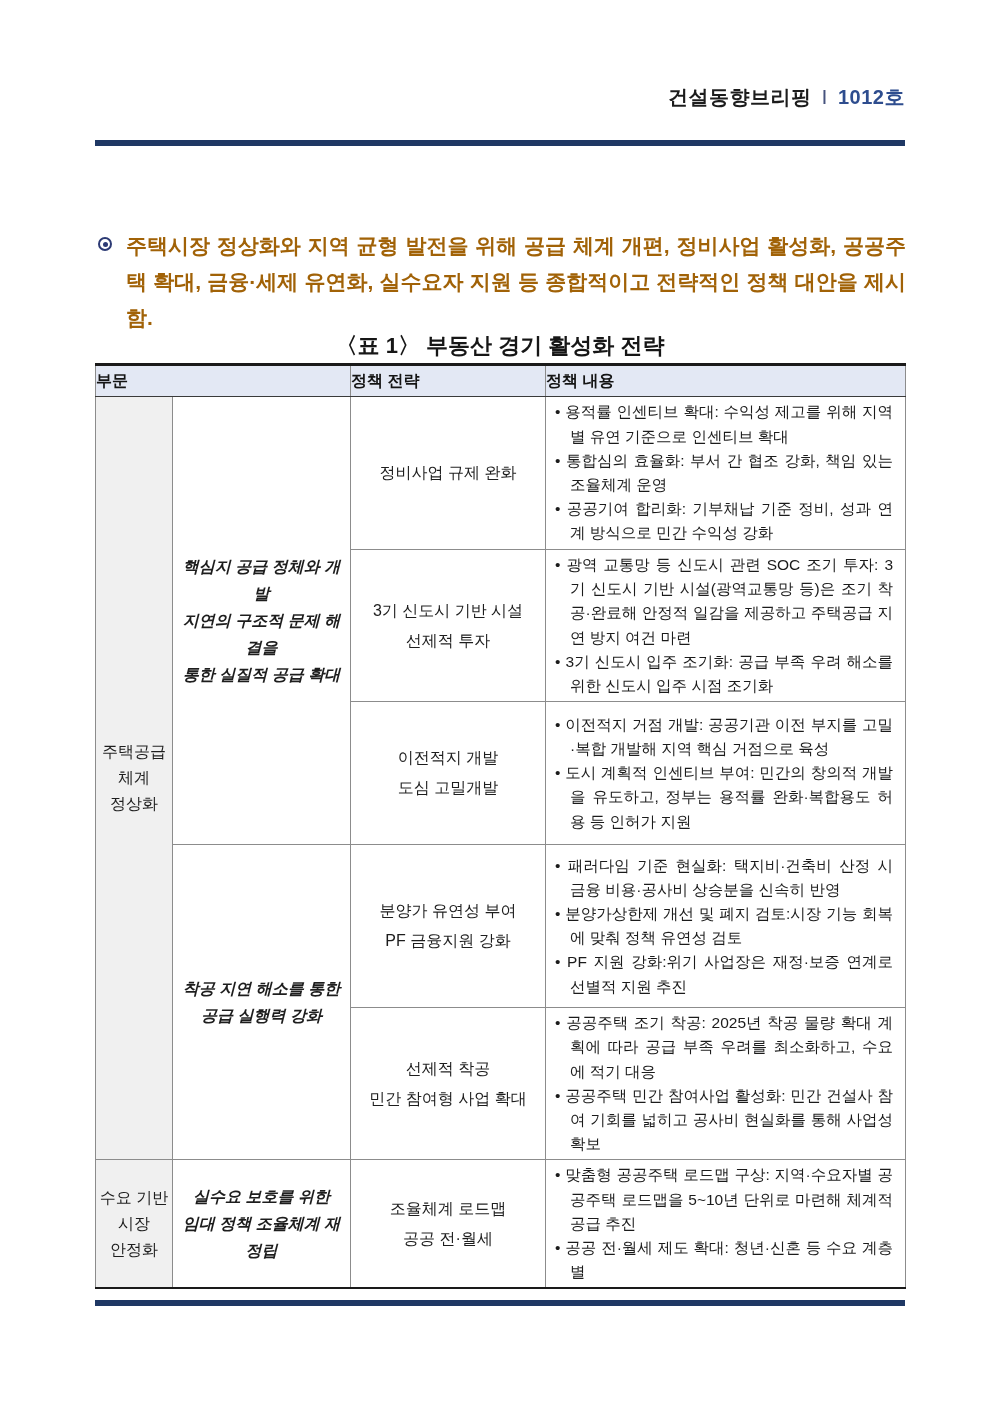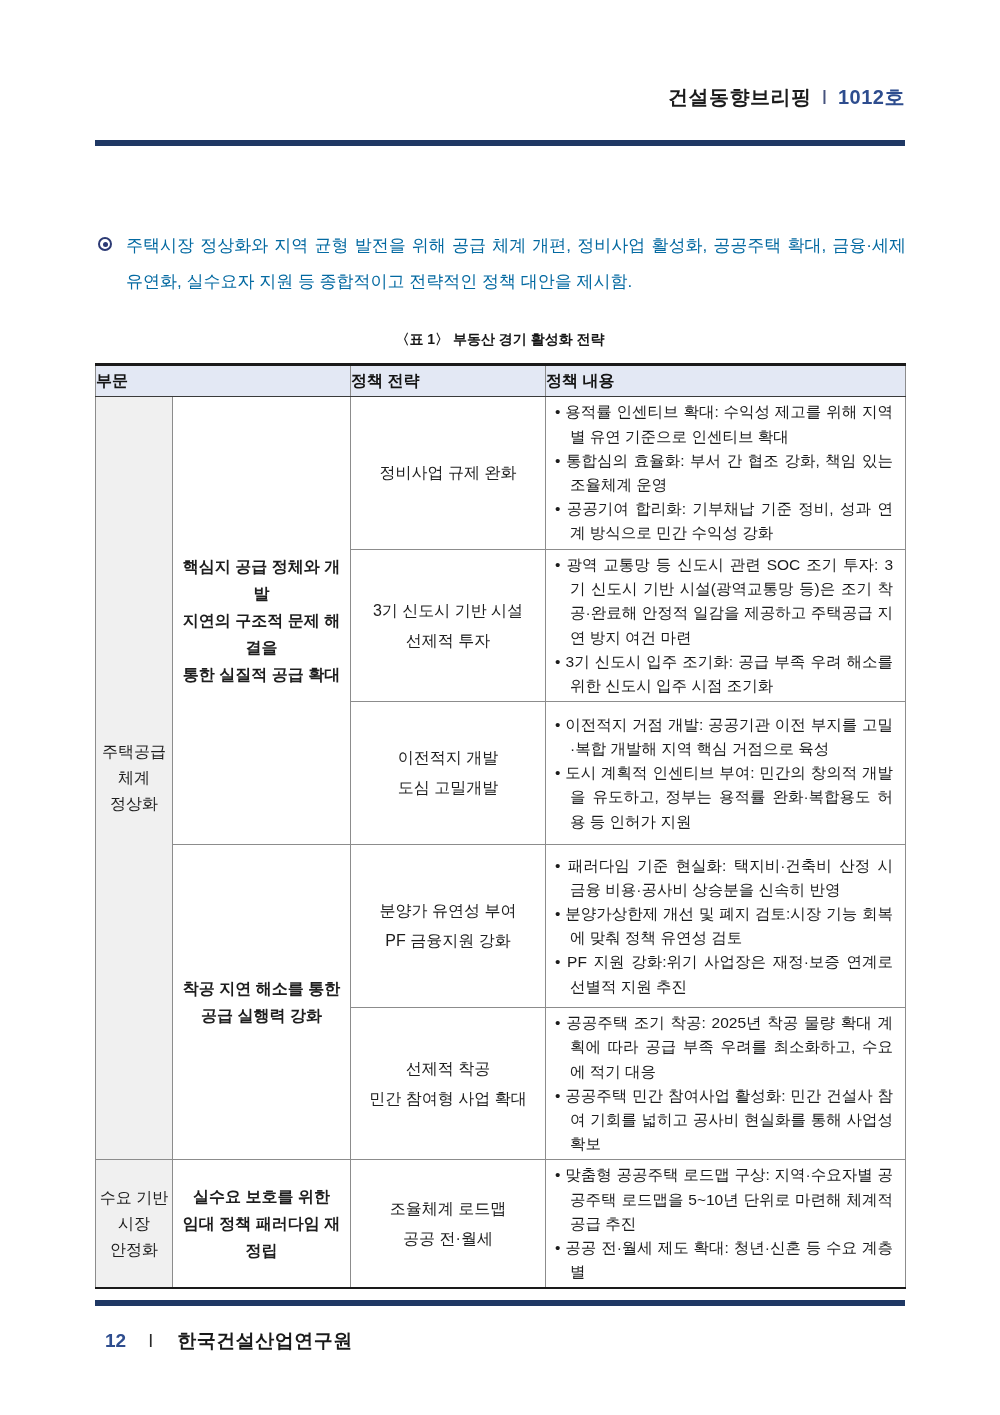--- a/index.html
+++ b/index.html
@@ -32,28 +32,28 @@
     position: absolute; left: 98px; top: 228px; width: 808px;
     display: flex; align-items: flex-start;
   }
   .fisheye {
     flex: 0 0 auto; width: 14px; height: 14px; margin-top: 9px; margin-right: 14px;
     border: 2.5px solid #2c3a74; border-radius: 50%;
     display: flex; align-items: center; justify-content: center;
   }
   .fisheye .dot { width: 5px; height: 5px; border-radius: 50%; background: #2c3a74; }
   .intro-text {
-    font-size: 17px; font-weight: 400; line-height: 36px;
-    text-align: justify; color: #0369a1;
+    font-size: 21px; font-weight: 700; line-height: 36px;
+    text-align: justify; color: #a16207;
   }
 
   
   .tbl-title {
     position: absolute; left: 95px; top: 331px; width: 810px;
-    text-align: center; font-size: 14px; font-weight: bold; color: #161616;
+    text-align: center; font-size: 22px; font-weight: bold; color: #161616;
   }
 
   
   table.policy {
     position: absolute; left: 95px; top: 363px; width: 810px;
     border-collapse: collapse; table-layout: fixed;
     border-top: 3px solid #1a1a1a;
     border-bottom: 2px solid #1a1a1a;
     font-size: 15.5px;
   }
@@ -67,21 +67,21 @@
     font-size: 16px; font-weight: bold; color: #141414;
     height: 32px; text-align: left;
   }
   td.sector {
     background: #f0f0f0; text-align: center;
     font-weight: normal; font-size: 16px; line-height: 26px;
     white-space: pre-line;
   }
   td.group {
     text-align: center; font-weight: bold; font-size: 16px; line-height: 27px;
-    white-space: pre-line; padding: 2px 4px;
+    white-space: pre-line; padding: 2px 4px; font-style: italic;
   }
   td.strategy {
     text-align: center; font-size: 16px; line-height: 30px;
     white-space: pre-line; padding: 2px 4px;
   }
   td.contents { padding: 3px 12px 3px 9px; vertical-align: middle; }
   .bullet-item {
     font-size: 15.5px; line-height: 24.2px; text-align: justify;
     padding-left: 15px; text-indent: -15px; color: #1b1b1b;
   }
@@ -180,31 +180,26 @@
         <div class="bullet-item">• 공공주택 조기 착공: 2025년 착공 물량 확대 계획에 따라 공급 부족 우려를 최소화하고, 수요에 적기 대응</div>
         <div class="bullet-item">• 공공주택 민간 참여사업 활성화: 민간 건설사 참여 기회를 넓히고 공사비 현실화를 통해 사업성 확보</div>
       </td>
     </tr>
 
     <tr style="height:108px">
       <td class="sector">수요 기반
 시장
 안정화</td>
       <td class="group">실수요 보호를 위한
-임대 정책 패러다임 재정립</td>
+임대 정책 조율체계 재정립</td>
       <td class="strategy">조율체계 로드맵
 공공 전·월세</td>
       <td class="contents">
         <div class="bullet-item">• 맞춤형 공공주택 로드맵 구상: 지역·수요자별 공공주택 로드맵을 5~10년 단위로 마련해 체계적 공급 추진</div>
         <div class="bullet-item">• 공공 전·월세 제도 확대: 청년·신혼 등 수요 계층별</div>
       </td>
     </tr>
   </tbody>
     </table>
 
   <div class="rule rule-bottom"></div>
-  <div class="footer-line">
-    <span class="page-num">12</span>
-    <span class="ftr-sep">Ⅰ</span>
-    <span class="org">한국건설산업연구원</span>
-  </div>
 
 </div>
 
 </body></html>

